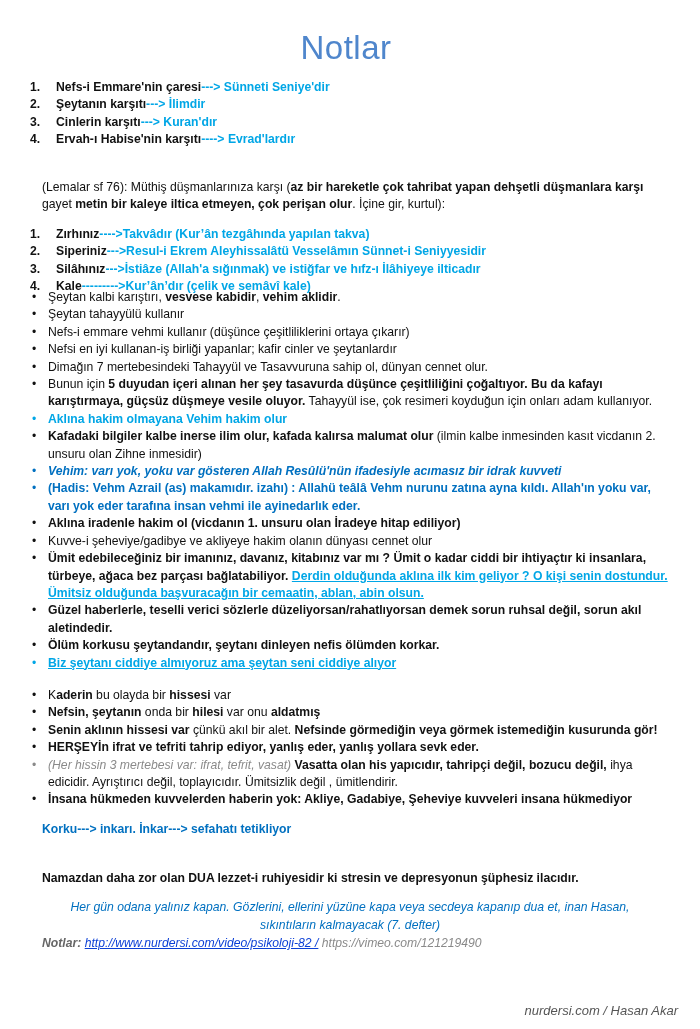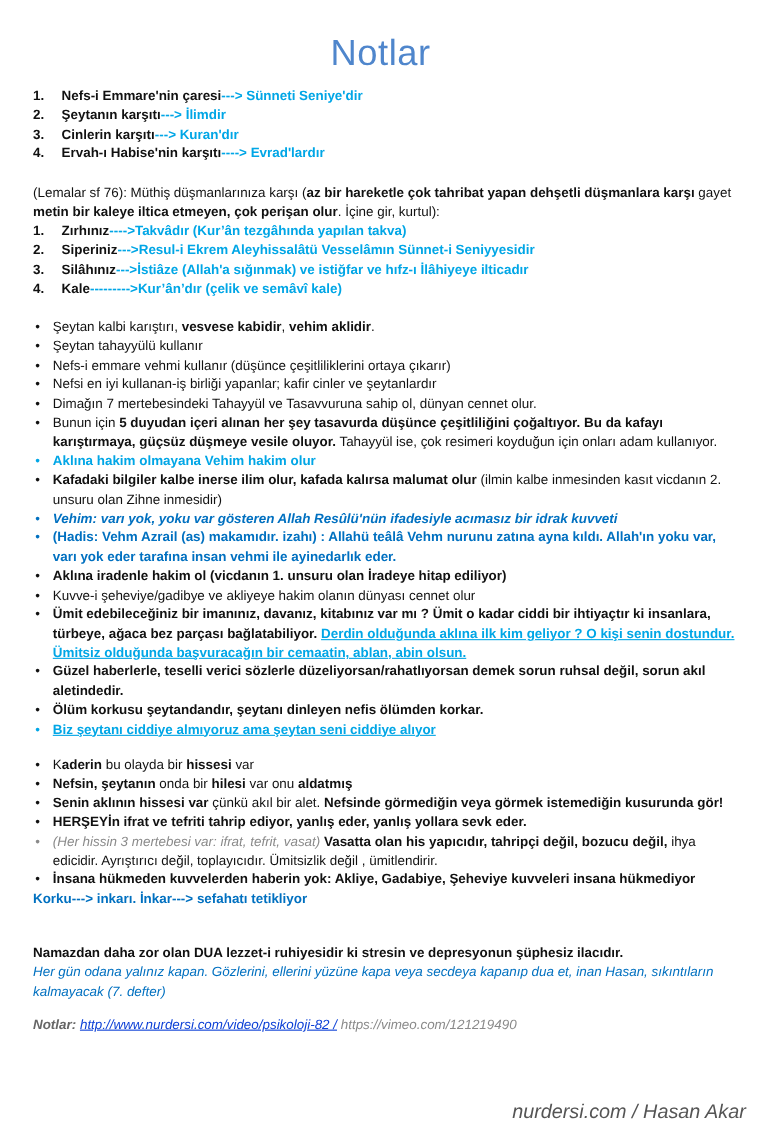--- a/index.html
+++ b/index.html
@@ -15,29 +15,29 @@
     .block { position: absolute; left: 30px; width: 640px; }
     .num-list { margin: 0; padding: 0; list-style: none; }
     .num-list li { position: relative; padding-left: 26px; }
     .num-list li .n { position: absolute; left: 0; top: 0; font-weight: bold; }
     .bul-list { margin: 0; padding: 0; list-style: none; }
     .bul-list li { position: relative; padding-left: 18px; }
     .bul-list li .dot { position: absolute; left: 2px; top: 0; }
     .b { font-weight: bold; }
     .cy { color: #00a6e6; }
     .bl { color: #0070c0; }
-    .it { font-style: italic; }
+    .it { font-style: italic; text-align: center; }
     .u { text-decoration: underline; }
     .gray { color: #8a8a8a; }
     .dgray { color: #666; }
-    p { margin: 0; }
+    p { margin: 12px; }
     a { color: #0b3fd6; text-decoration: underline; }
     .footer {
       position: absolute; right: 22px; top: 1002px;
-      font-style: italic; color: #555; font-size: 18px;
+      font-style: italic; color: #555; font-size: 13px;
     }
   </style>
 </head>
 <body>
 
 <div class="title">Notlar</div>
 
 <div class="block" style="top:79px;">
   <ol class="num-list">
     <li><span class="n">1.</span><span class="b">Nefs-i Emmare'nin çaresi</span><span class="b cy">---&gt;</span><span class="b cy"> Sünneti Seniye'dir</span></li>

